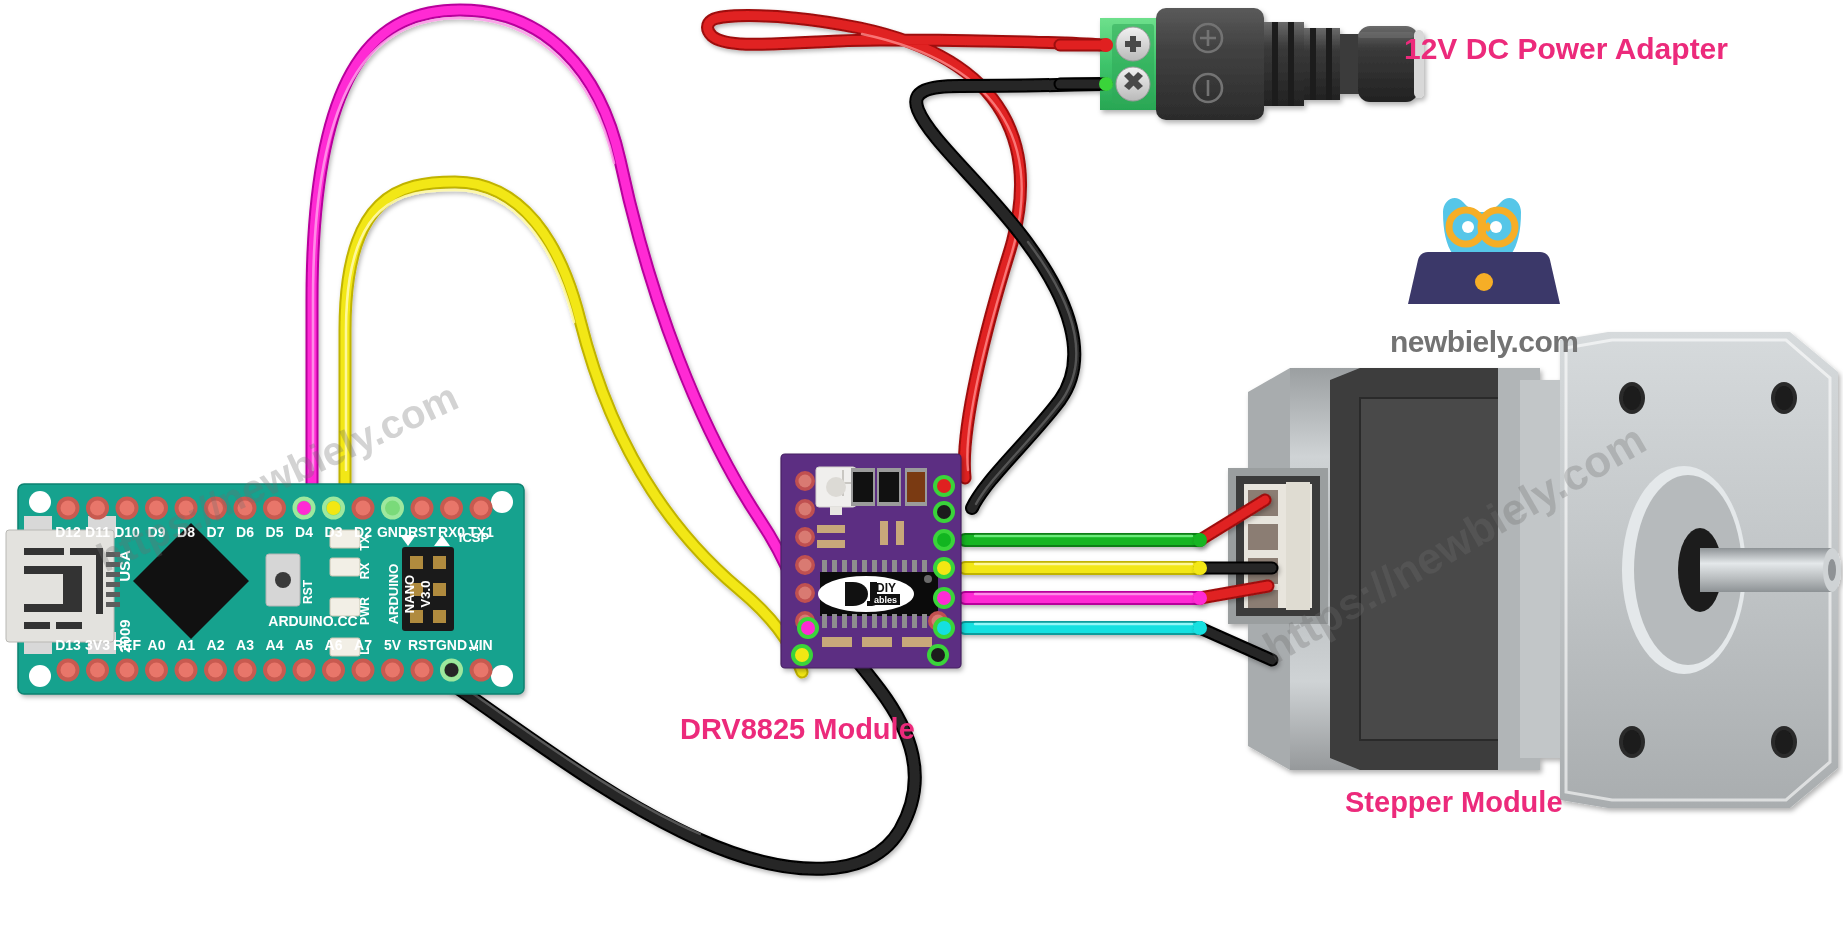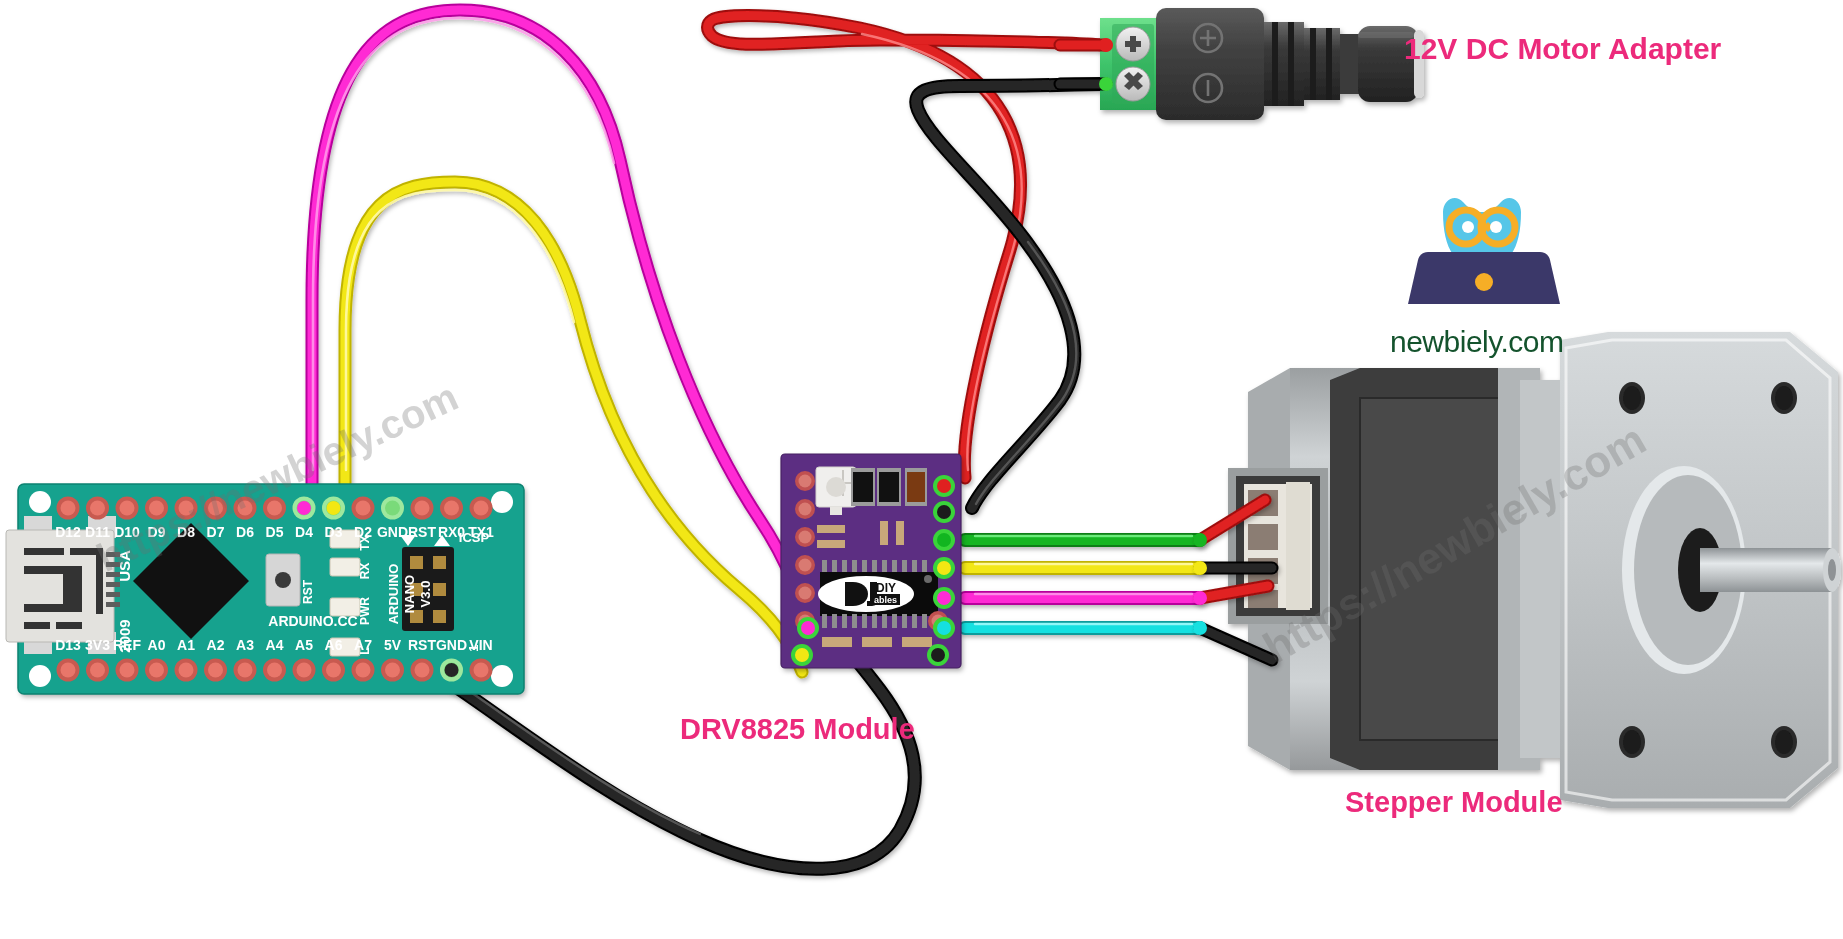--- a/index.html
+++ b/index.html
@@ -3,21 +3,21 @@
 <meta charset="utf-8">
 <style>
   html,body{margin:0;padding:0;background:#ffffff;}
   body{width:1843px;height:939px;overflow:hidden;font-family:"Liberation Sans",sans-serif;}
   #stage{position:relative;width:1843px;height:939px;background:#fff;}
   svg.layer{position:absolute;left:0;top:0;width:1843px;height:939px;}
   .lbl{position:absolute;font-family:"Liberation Sans",sans-serif;font-weight:bold;color:#ec2a7b;white-space:nowrap;}
   #lbl-power{left:1404px;top:32px;font-size:30px;}
   #lbl-drv{left:680px;top:713px;font-size:29px;text-align:center;}
   #lbl-motor{left:1345px;top:786px;font-size:29px;}
-  #brandtext{position:absolute;left:1390px;top:325px;font-size:30px;font-weight:normal;color:#14532d;letter-spacing:-0.5px;white-space:nowrap;}
+  #brandtext{position:absolute;left:1390px;top:325px;font-size:30px;font-weight:bold;color:#737373;letter-spacing:-0.5px;white-space:nowrap;}
   .wm{position:absolute;color:rgba(110,110,110,.30);font-weight:bold;font-family:"Liberation Sans",sans-serif;white-space:nowrap;pointer-events:none;}
   #wm1{left:90px;top:540px;font-size:40px;transform:rotate(-25deg);transform-origin:left top;}
   #wm2{left:1255px;top:630px;font-size:44px;transform:rotate(-30deg);transform-origin:left top;}
 </style>
 </head>
 <body>
 
 <div id="stage">
 
   <svg class="layer" viewBox="0 0 1843 939">
@@ -529,20 +529,20 @@
       <text x="369" y="611" fill="#ffffff" text-anchor="middle" font-family="Liberation Sans, sans-serif" font-size="12" font-weight="bold" transform="rotate(-90 369 611)">PWR</text>
       <text x="369" y="651" fill="#ffffff" text-anchor="middle" font-family="Liberation Sans, sans-serif" font-size="12" font-weight="bold" transform="rotate(-90 369 651)">L</text>
       <text x="312" y="592" fill="#ffffff" text-anchor="middle" font-family="Liberation Sans, sans-serif" font-size="12" font-weight="bold" transform="rotate(-90 312 592)">RST</text>
       <text x="398" y="594" fill="#ffffff" text-anchor="middle" font-family="Liberation Sans, sans-serif" font-size="13" font-weight="bold" transform="rotate(-90 398 594)">ARDUINO</text>
       <text x="414" y="594" fill="#ffffff" text-anchor="middle" font-family="Liberation Sans, sans-serif" font-size="13" font-weight="bold" transform="rotate(-90 414 594)">NANO</text>
       <text x="430" y="594" fill="#ffffff" text-anchor="middle" font-family="Liberation Sans, sans-serif" font-size="13" font-weight="bold" transform="rotate(-90 430 594)">V3.0</text>
       <text x="474" y="542" fill="#ffffff" text-anchor="middle" font-family="Liberation Sans, sans-serif" font-size="13" font-weight="bold">ICSP</text>
       <text x="478" y="648" fill="#ffffff" text-anchor="middle" font-family="Liberation Sans, sans-serif" font-size="13" font-weight="bold" transform="rotate(-90 478 648)">1</text>
     </svg>
 
-  <div class="lbl" id="lbl-power">12V DC Motor Adapter</div>
+  <div class="lbl" id="lbl-power">12V DC Power Adapter</div>
   <div class="lbl" id="lbl-drv">DRV8825 Module</div>
   <div class="lbl" id="lbl-motor">Stepper Module</div>
   <div id="brandtext">newbiely.com</div>
 
   <div class="wm" id="wm1">https://newbiely.com</div>
   <div class="wm" id="wm2">https://newbiely.com</div>
 </div>
 
 </body></html>

